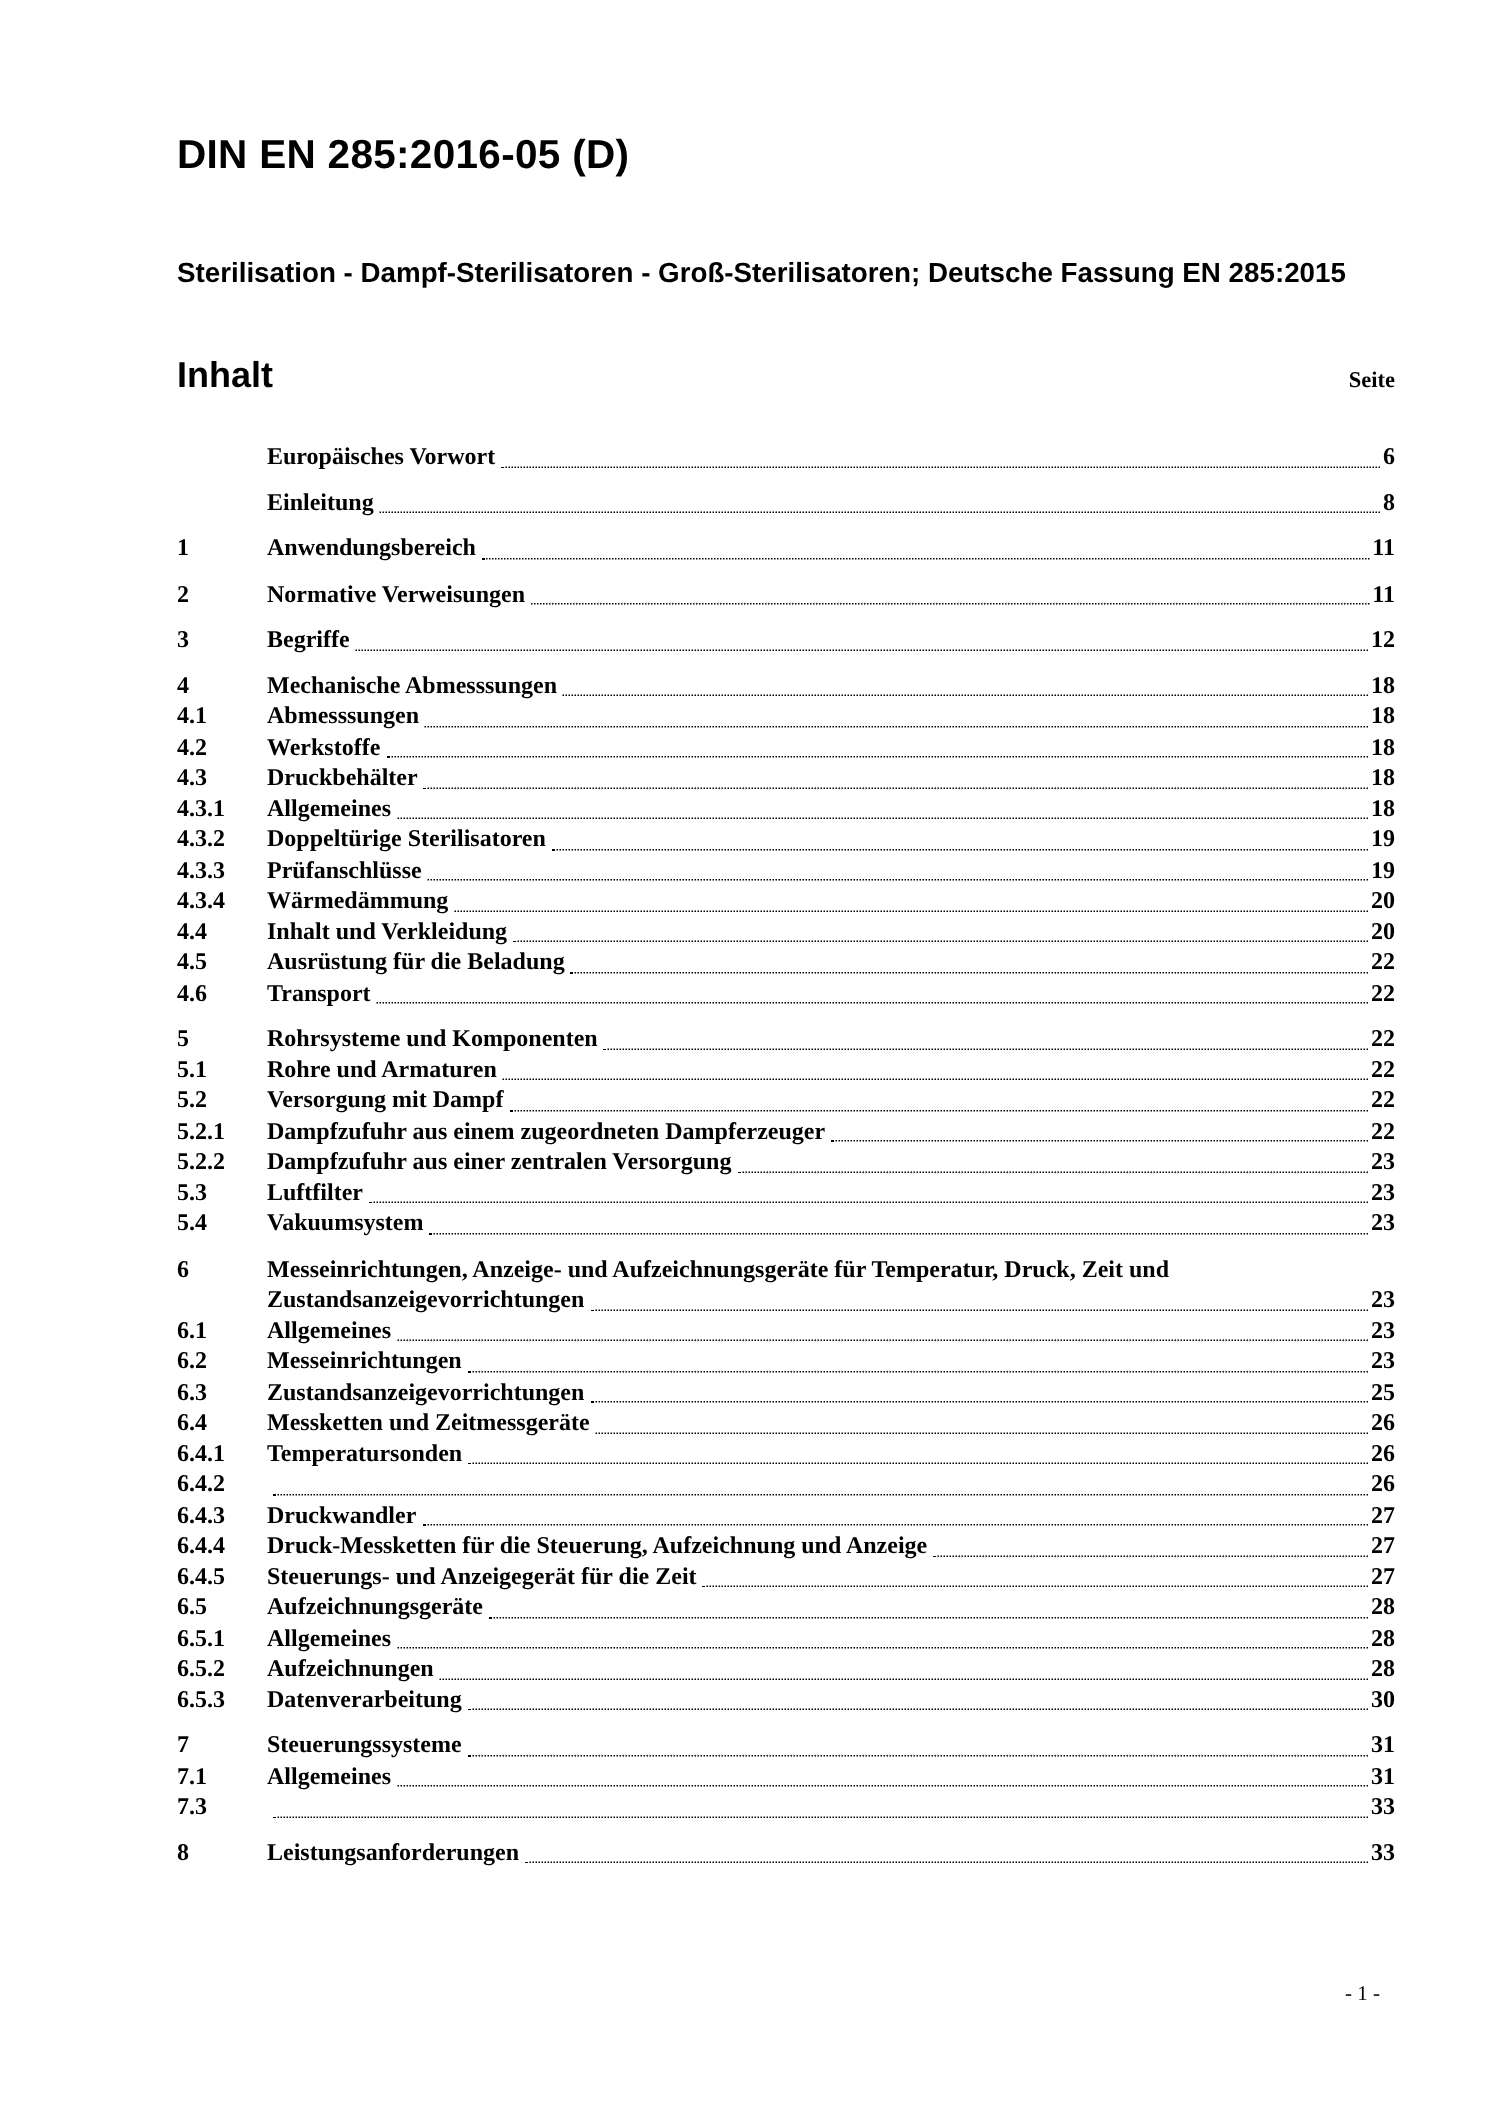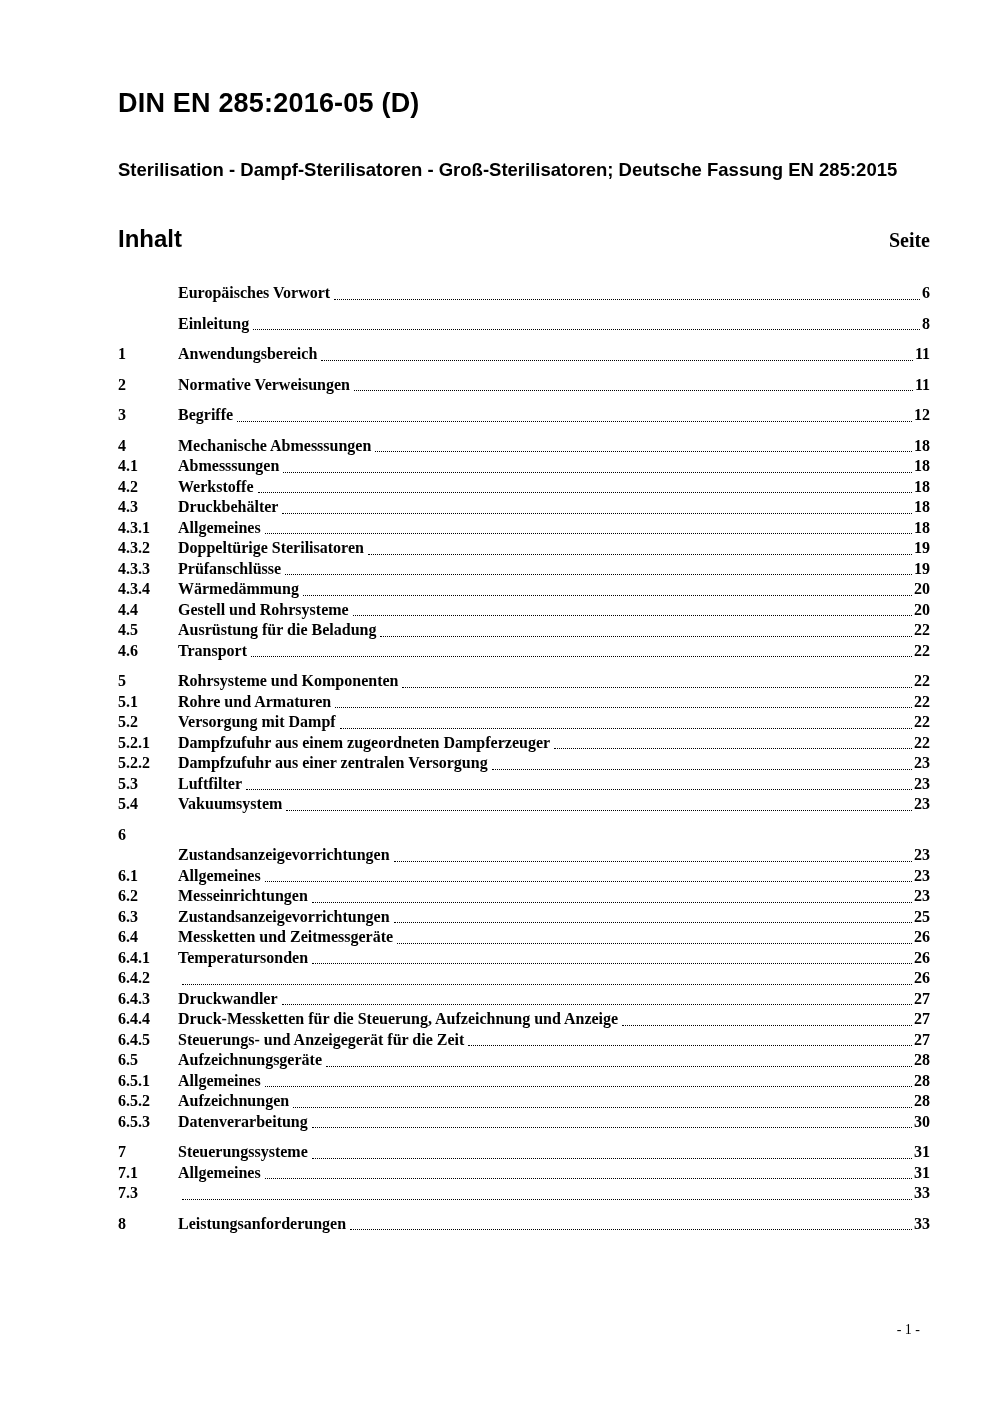--- a/index.html
+++ b/index.html
@@ -19,41 +19,41 @@
     width: 812px;
   }
   .doc-number {
     margin-top: 88px;
     font-family: "Liberation Sans", sans-serif;
     font-weight: bold;
     font-size: 27px;
     letter-spacing: 0.2px;
   }
   .doc-title {
-    margin-top: 38px;
+    margin-top: 50px;
     font-family: "Liberation Sans", sans-serif;
     font-weight: bold;
     font-size: 18.5px;
     line-height: 26px;
   }
   .toc-header {
     margin-top: 42px;
     display: flex;
     justify-content: space-between;
     align-items: baseline;
   }
   .toc-heading {
     font-family: "Liberation Sans", sans-serif;
     font-weight: bold;
     font-size: 24px;
   }
   .toc-col-label {
     font-family: "Liberation Serif", serif;
     font-weight: bold;
-    font-size: 20px;
+    font-size: 15px;
     text-align: center;
   }
   .toc-list { margin-top: 30px; }
   .toc-group + .toc-group { margin-top: 10px; }
   .toc-row {
     display: flex;
     align-items: flex-end;
     height: 20.5px;
     font-family: "Liberation Serif", serif;
     font-weight: bold;
@@ -176,21 +176,21 @@
           <span class="toc-page">19</span>
         </div>
         <div class="toc-row">
           <span class="toc-num">4.3.4</span>
           <span class="toc-label">Wärmedämmung</span>
           <span class="toc-leader"></span>
           <span class="toc-page">20</span>
         </div>
         <div class="toc-row">
           <span class="toc-num">4.4</span>
-          <span class="toc-label">Gestell und Rohrsysteme</span>
+          <span class="toc-label">Inhalt und Verkleidung</span>
           <span class="toc-leader"></span>
           <span class="toc-page">20</span>
         </div>
         <div class="toc-row">
           <span class="toc-num">4.5</span>
           <span class="toc-label">Ausrüstung für die Beladung</span>
           <span class="toc-leader"></span>
           <span class="toc-page">22</span>
         </div>
         <div class="toc-row">
@@ -240,20 +240,21 @@
         <div class="toc-row">
           <span class="toc-num">5.4</span>
           <span class="toc-label">Vakuumsystem</span>
           <span class="toc-leader"></span>
           <span class="toc-page">23</span>
         </div>
       </div>
       <div class="toc-group">
         <div class="toc-row">
           <span class="toc-num">6</span>
+          <span class="toc-label">Messeinrichtungen, Anzeige- und Aufzeichnungsgeräte für Temperatur, Druck, Zeit und</span>
         </div>
         <div class="toc-row">
           <span class="toc-num"></span>
           <span class="toc-label">Zustandsanzeigevorrichtungen</span>
           <span class="toc-leader"></span>
           <span class="toc-page">23</span>
         </div>
         <div class="toc-row">
           <span class="toc-num">6.1</span>
           <span class="toc-label">Allgemeines</span>

